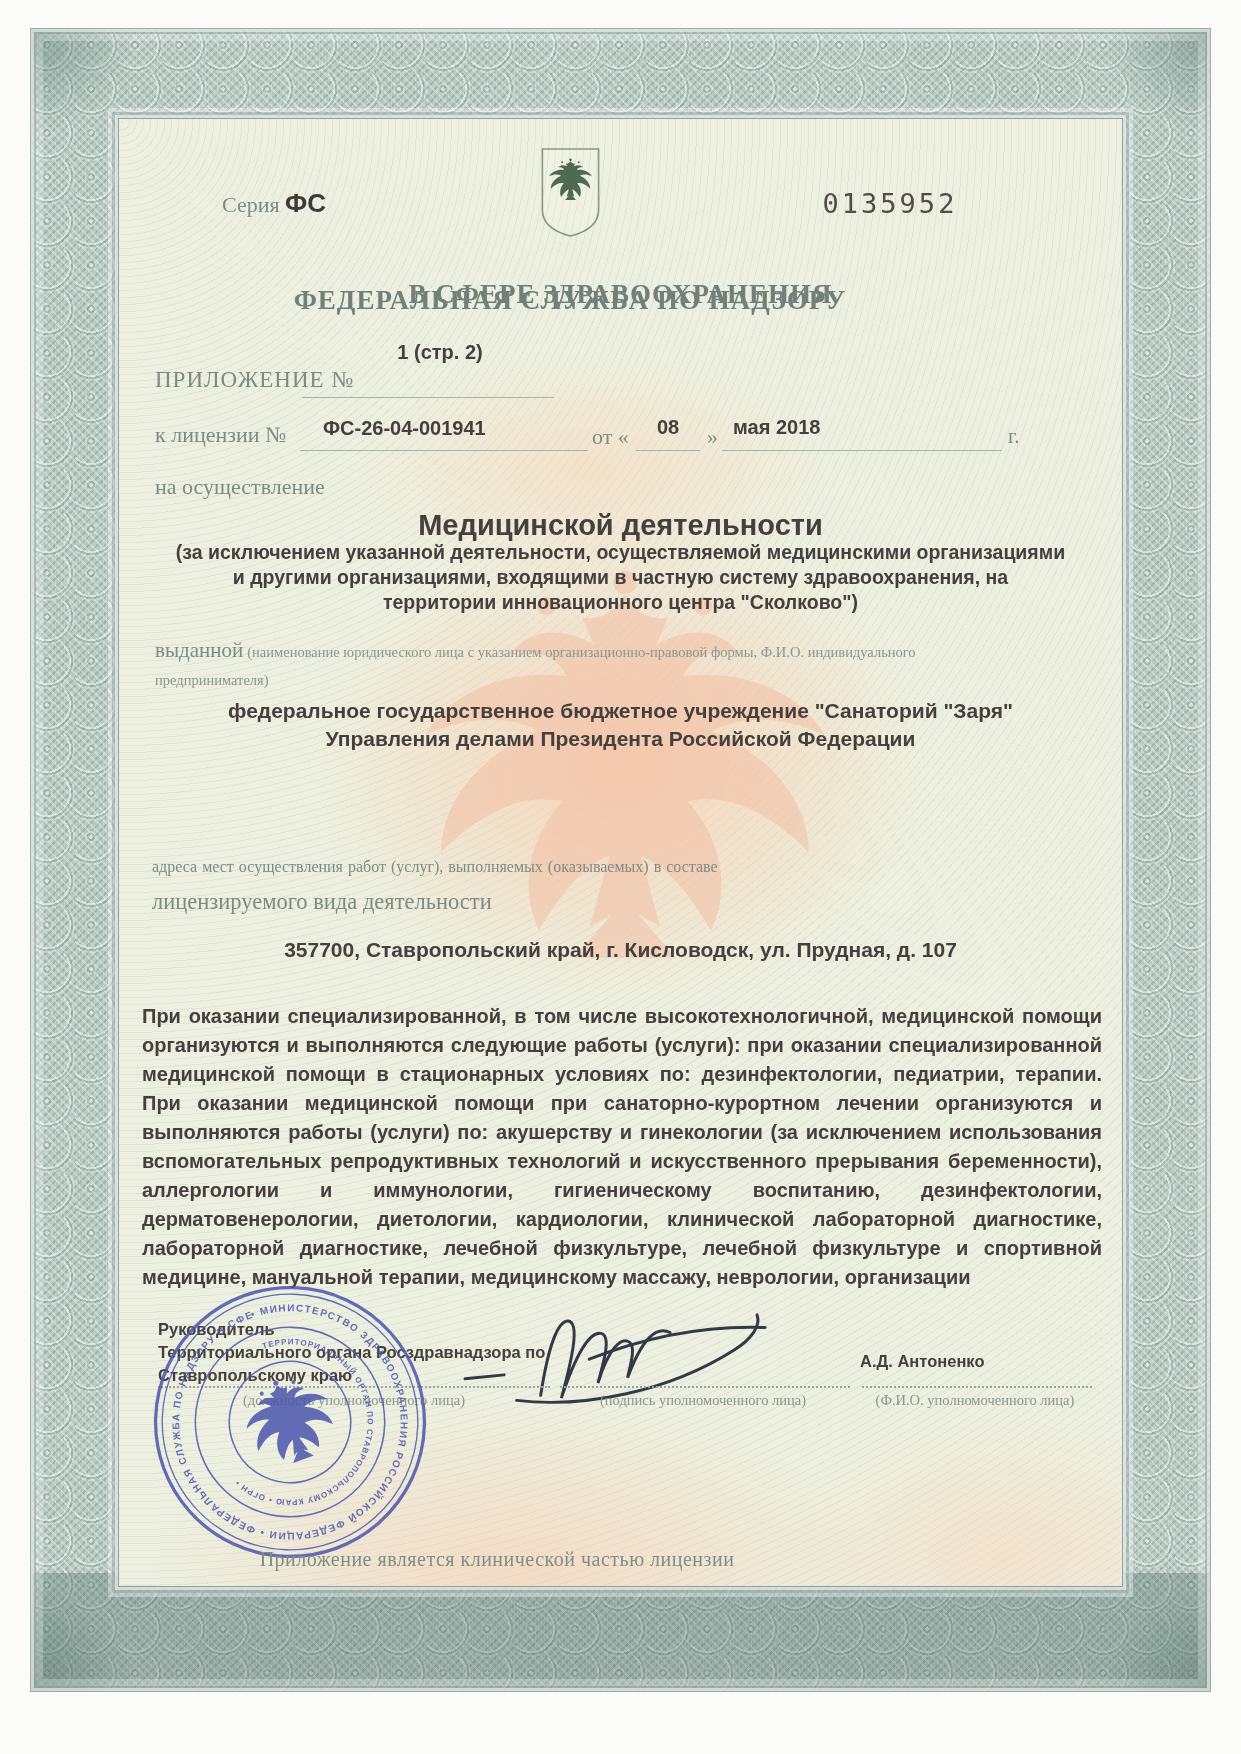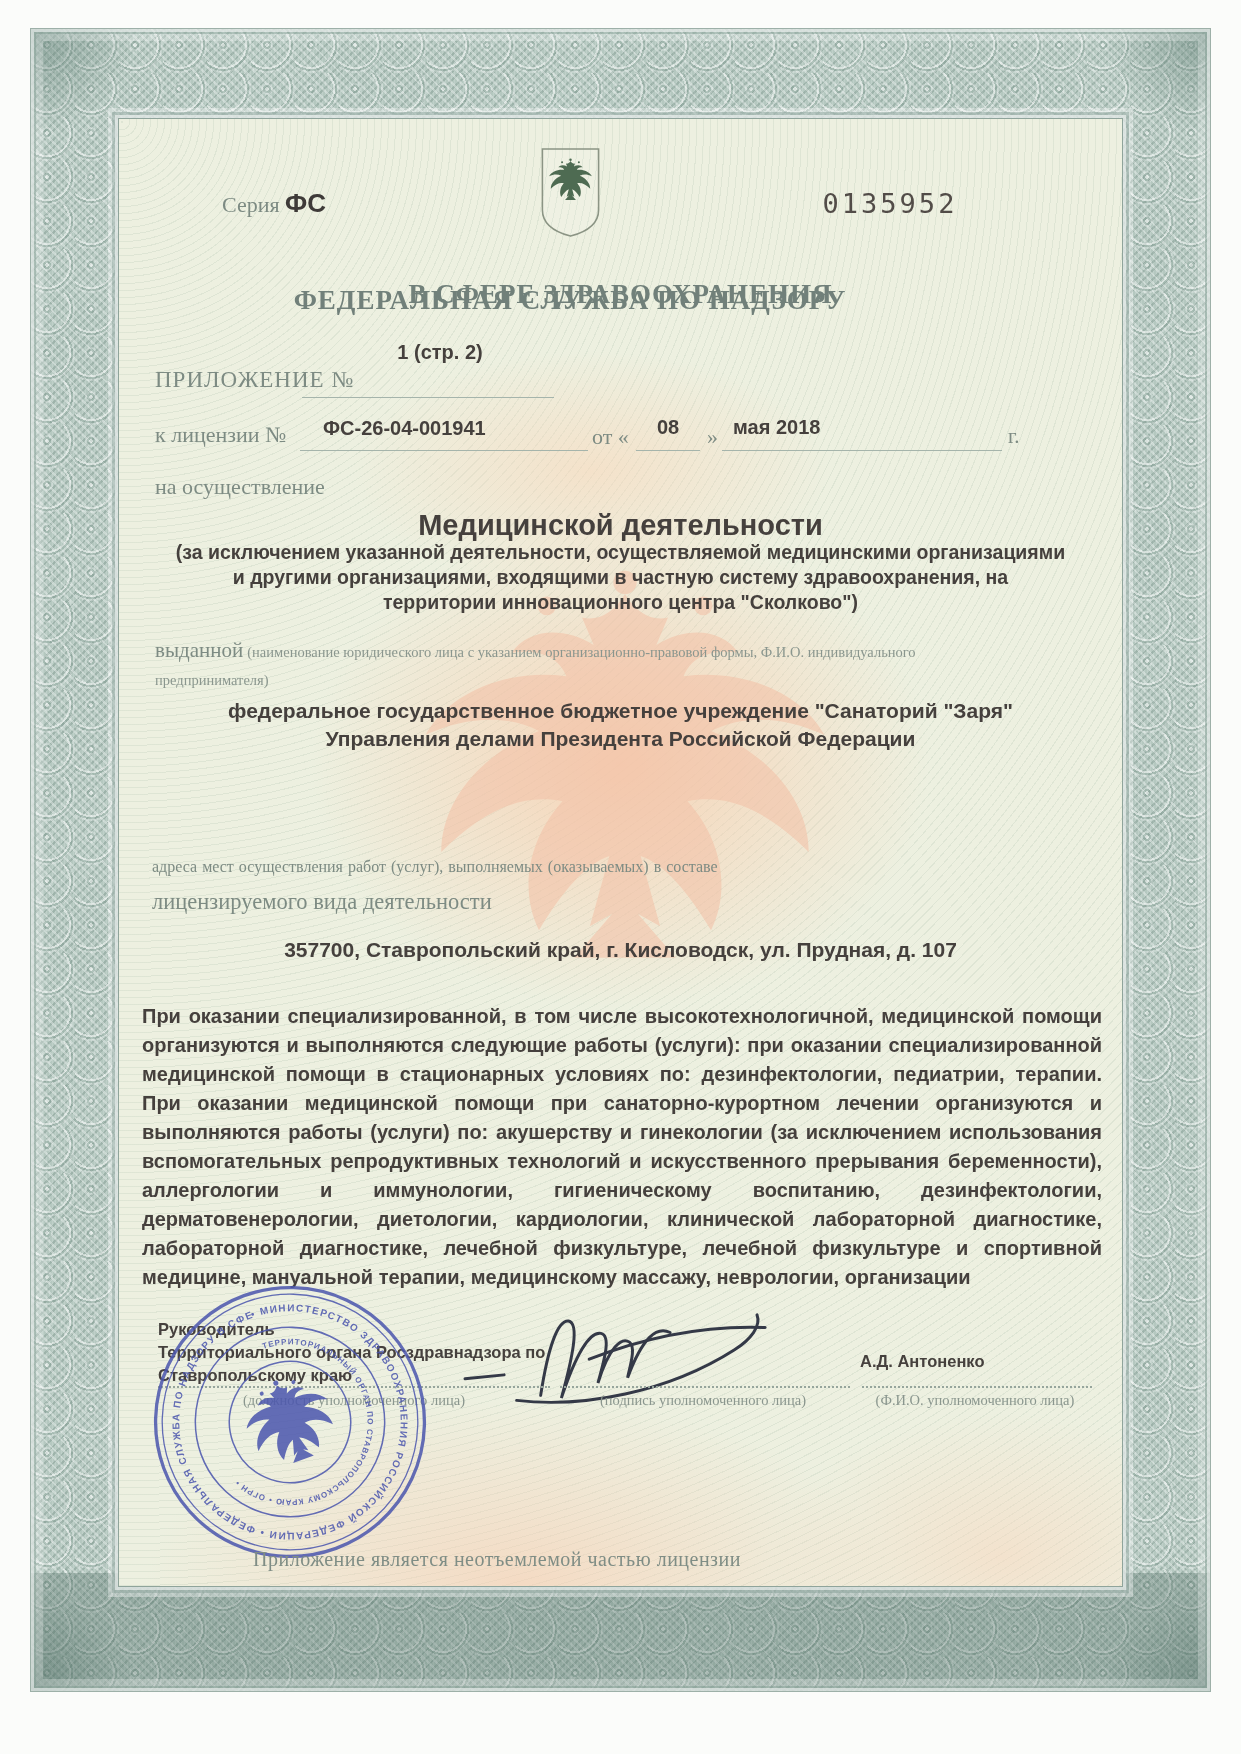--- a/index.html
+++ b/index.html
@@ -161,15 +161,15 @@
     <circle cx="150" cy="150" r="64" fill="none" stroke="#4c57ae" stroke-width="1.6"></circle>
     <text font-size="10.5" letter-spacing="1.5">
       <textPath href="#ringOuter">• МИНИСТЕРСТВО ЗДРАВООХРАНЕНИЯ РОССИЙСКОЙ ФЕДЕРАЦИИ • ФЕДЕРАЛЬНАЯ СЛУЖБА ПО НАДЗОРУ В СФЕРЕ ЗДРАВООХРАНЕНИЯ</textPath>
     </text>
     <text font-size="8.5" letter-spacing="1">
       <textPath href="#ringInner">ТЕРРИТОРИАЛЬНЫЙ ОРГАН ПО СТАВРОПОЛЬСКОМУ КРАЮ • ОГРН •</textPath>
     </text>
     <use href="#eagle" x="96" y="100" width="108" height="98" fill="#4c57ae"></use>
   </svg>
 
-  <div class="abs serif center" style="left:252px;top:1548px;width:490px;font-size:20px;letter-spacing:.5px;color:#7f8d85;">Приложение является неотъемлемой частью лицензии</div>
+  <div class="abs serif center" style="left:252px;top:1548px;width:490px;font-size:20px;letter-spacing:.5px;color:#7f8d85;">Приложение является клинической частью лицензии</div>
 
 </div>
 
 </body></html>

